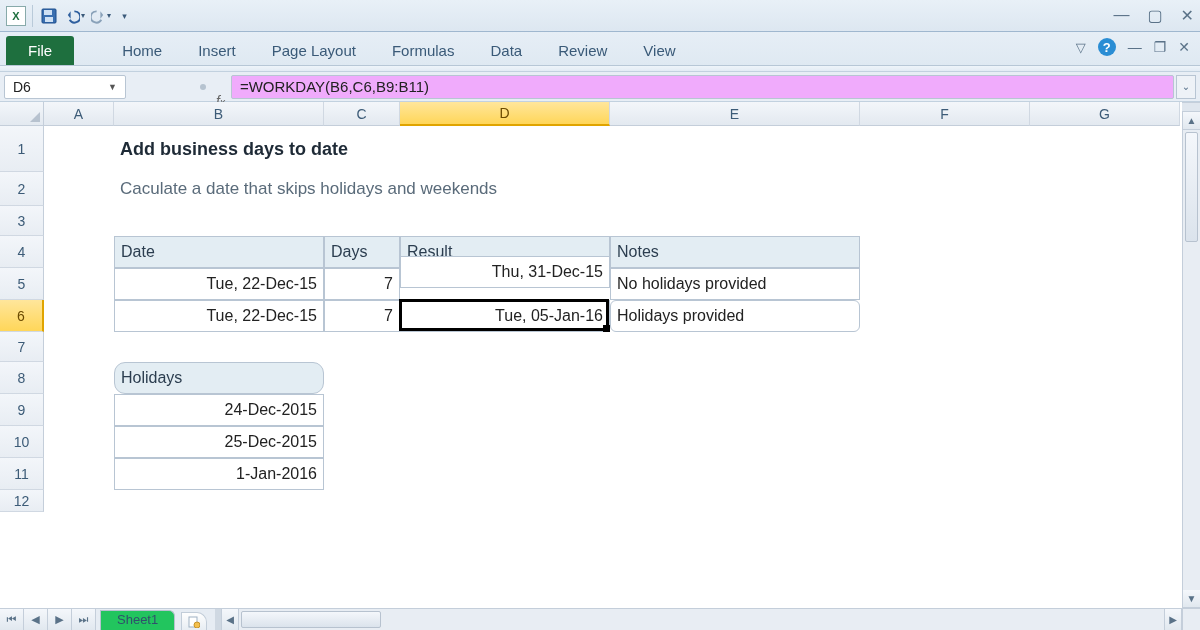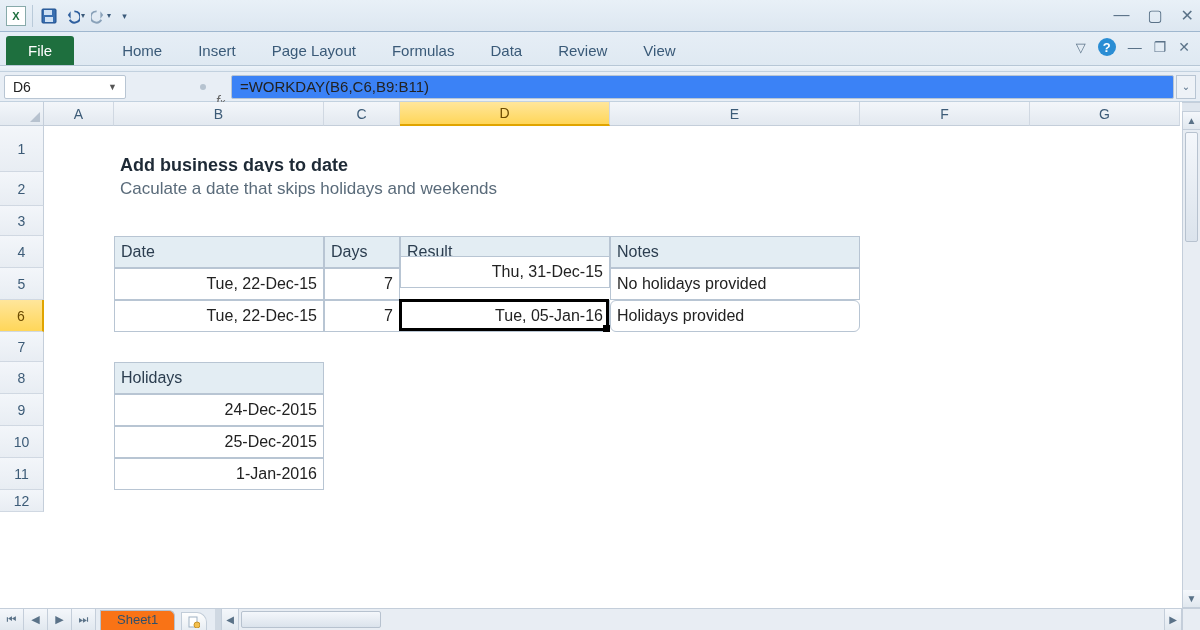--- a/index.html
+++ b/index.html
@@ -47,21 +47,21 @@
   .namebox {
     width:122px; height:24px; background:#fff; border:1px solid #b8c5d3;
     display:flex; align-items:center; padding:0 8px; font-size:14px; color:#222;
     border-radius:2px;
   }
   .namebox .dd { margin-left:auto; font-size:9px; color:#555; }
   .fx-gap { width:90px; display:flex; align-items:center; justify-content:flex-end; padding-right:10px; gap:10px; color:#888; }
   .fx-gap .dot { width:6px; height:6px; border-radius:50%; background:#b6c3d0; }
   .fx-label { font-style:italic; font-size:14px; color:#666; margin-right:6px;margin-top:28px; }
   .formula-input {
-    flex:1; height:24px; background:#3b82f6; border:1px solid #b8c5d3;
+    flex:1; height:24px; background:#f0abfc; border:1px solid #b8c5d3;
     font-size:15px; color:#222; padding:0 8px; border-radius:2px;
   }
   .fbar-expand { width:20px; height:24px; border:1px solid #b8c5d3; background:#eef2f7; margin-left:2px; display:flex; align-items:center; justify-content:center; color:#56708a; font-size:10px; cursor:pointer; }
 
   
   .sheet-wrap { position:absolute; top:102px; left:0; right:0; bottom:22px; display:flex; }
   .sheet { flex:1; position:relative; overflow:hidden; background:#fff; }
   .corner { position:absolute; left:0; top:0; width:44px; height:24px; background:linear-gradient(#f3f6fa,#e3e9f0); border-right:1px solid #c4ceda; border-bottom:1px solid #c4ceda; }
   .corner::after { content:""; position:absolute; right:3px; bottom:3px; width:0; height:0; border-left:10px solid transparent; border-bottom:10px solid #b7c2cf; }
 
@@ -89,21 +89,21 @@
   .vscroll { width:18px; background:#e8edf3; border-left:1px solid #c4ceda; display:flex; flex-direction:column; }
   .vscroll .btn { height:18px; background:linear-gradient(#f4f7fb,#e1e8ef); border-bottom:1px solid #c4ceda; display:flex; align-items:center; justify-content:center; color:#5a7288; font-size:10px; cursor:pointer; }
   .vscroll .track { flex:1; position:relative; }
   .vscroll .thumb { position:absolute; left:2px; right:2px; top:2px; height:110px; background:linear-gradient(#f4f7fb,#dbe3ec); border:1px solid #b7c2cf; border-radius:2px; cursor:pointer; }
   .vsplit { height:10px; background:#dfe6ee; border-top:1px solid #c4ceda; border-bottom:1px solid #c4ceda; }
 
   
   .bottombar { position:absolute; left:0; right:0; bottom:0; height:22px; background:#e6ecf3; border-top:1px solid #c4ceda; display:flex; align-items:stretch; }
   .navset { display:flex; }
   .navset .nb { width:24px; border-right:1px solid #c4ceda; background:linear-gradient(#f4f7fb,#e1e8ef); display:flex; align-items:center; justify-content:center; color:#5a7288; font-size:11px; cursor:pointer; }
-  .sheet-tab { background:#f97316; border:1px solid #b7c2cf; border-bottom:none; padding:1px 16px; font-size:13px; color:#30506c; margin-left:4px; align-self:flex-end; height:20px; border-radius:0 6px 0 0; cursor:pointer; }
+  .sheet-tab { background:#22c55e; border:1px solid #b7c2cf; border-bottom:none; padding:1px 16px; font-size:13px; color:#30506c; margin-left:4px; align-self:flex-end; height:20px; border-radius:0 6px 0 0; cursor:pointer; }
   .newsheet { width:26px; margin-left:6px; align-self:flex-end; height:18px; background:linear-gradient(#fefefe,#e7edf3); border:1px solid #c2cdd9; border-bottom:none; border-radius:0 10px 0 0; display:flex; align-items:center; justify-content:center; cursor:pointer; }
   .newsheet svg { width:12px; height:12px; }
   .hsplit { width:6px; background:#cfd8e2; margin-left:8px; }
   .hscroll { flex:1; display:flex; align-items:center; background:#e8edf3; }
   .hscroll .hb { width:18px; height:100%; background:linear-gradient(#f4f7fb,#e1e8ef); border-left:1px solid #c4ceda; border-right:1px solid #c4ceda; display:flex; align-items:center; justify-content:center; color:#5a7288; font-size:10px; cursor:pointer; }
   .hscroll .htrack { flex:1; position:relative; height:100%; }
   .hscroll .hthumb { position:absolute; top:2px; bottom:2px; left:2px; width:140px; background:linear-gradient(#f4f7fb,#dbe3ec); border:1px solid #b7c2cf; border-radius:2px; cursor:pointer; }
   .bottom-corner { width:18px; background:#e8edf3; border-left:1px solid #c4ceda; }
 </style>
 </head>
@@ -197,35 +197,35 @@
         <div class="rowh" style="height: 32px;">5</div>
         <div class="rowh active" style="height: 32px;">6</div>
         <div class="rowh" style="height: 30px;">7</div>
         <div class="rowh" style="height: 32px;">8</div>
         <div class="rowh" style="height: 32px;">9</div>
         <div class="rowh" style="height: 32px;">10</div>
         <div class="rowh" style="height: 32px;">11</div>
         <div class="rowh" style="height: 22px;">12</div>
       </div>
     <div class="cells" id="cells">
-        <div class="cell bold noborder" style="left: 70px; top: 16px; width: 700px; height: 46px;">Add business days to date</div>
+        <div class="cell bold noborder" style="left: 70px; top: 0px; width: 700px; height: 46px;">Add business days to date</div>
         <div class="cell sub noborder" style="left: 70px; top: 46px; width: 700px; height: 34px;">Caculate a date that skips holidays and weekends</div>
         <div class="cell hdr bord" style="left: 70px; top: 110px; width: 210px; height: 32px;">Date</div>
         <div class="cell hdr bord" style="left: 280px; top: 110px; width: 76px; height: 32px;">Days</div>
         <div class="cell hdr bord" style="left: 356px; top: 110px; width: 210px; height: 32px;">Result</div>
         <div class="cell hdr bord" style="left: 566px; top: 110px; width: 250px; height: 32px;">Notes</div>
         <div class="cell rt bord" style="left: 70px; top: 142px; width: 210px; height: 32px;">Tue, 22-Dec-15</div>
         <div class="cell rt bord" style="left: 280px; top: 142px; width: 76px; height: 32px;">7</div>
         <div class="cell rt bord" style="left: 356px; top: 130px; width: 210px; height: 32px;">Thu, 31-Dec-15</div>
         <div class="cell bord" style="left: 566px; top: 142px; width: 250px; height: 32px;">No holidays provided</div>
         <div class="cell rt bord" style="left: 70px; top: 174px; width: 210px; height: 32px;">Tue, 22-Dec-15</div>
         <div class="cell rt bord" style="left: 280px; top: 174px; width: 76px; height: 32px;">7</div>
         <div class="cell rt bord" style="left: 356px; top: 174px; width: 210px; height: 32px;">Tue, 05-Jan-16</div>
         <div class="cell bord" style="left: 566px; top: 174px; width: 250px; height: 32px; border-radius: 6px;">Holidays provided</div>
-        <div class="cell hdr bord" style="left: 70px; top: 236px; width: 210px; height: 32px;">Holidays</div>
+        <div class="cell hdr bord" style="left: 70px; top: 236px; width: 210px; height: 32px; border-radius: 11px;">Holidays</div>
         <div class="cell rt bord" style="left: 70px; top: 268px; width: 210px; height: 32px;">24-Dec-2015</div>
         <div class="cell rt bord" style="left: 70px; top: 300px; width: 210px; height: 32px;">25-Dec-2015</div>
         <div class="cell rt bord" style="left: 70px; top: 332px; width: 210px; height: 32px;">1-Jan-2016</div>
       </div>
     <div class="active-cell-outline" id="activecell" style="left: 399px; top: 197px; width: 210px; height: 32px;"></div>
   </div>
   <div style="display:flex; flex-direction:column;">
     <div class="vsplit"></div>
     <div class="vscroll" style="flex:1;">
       <div class="btn">▲</div>

